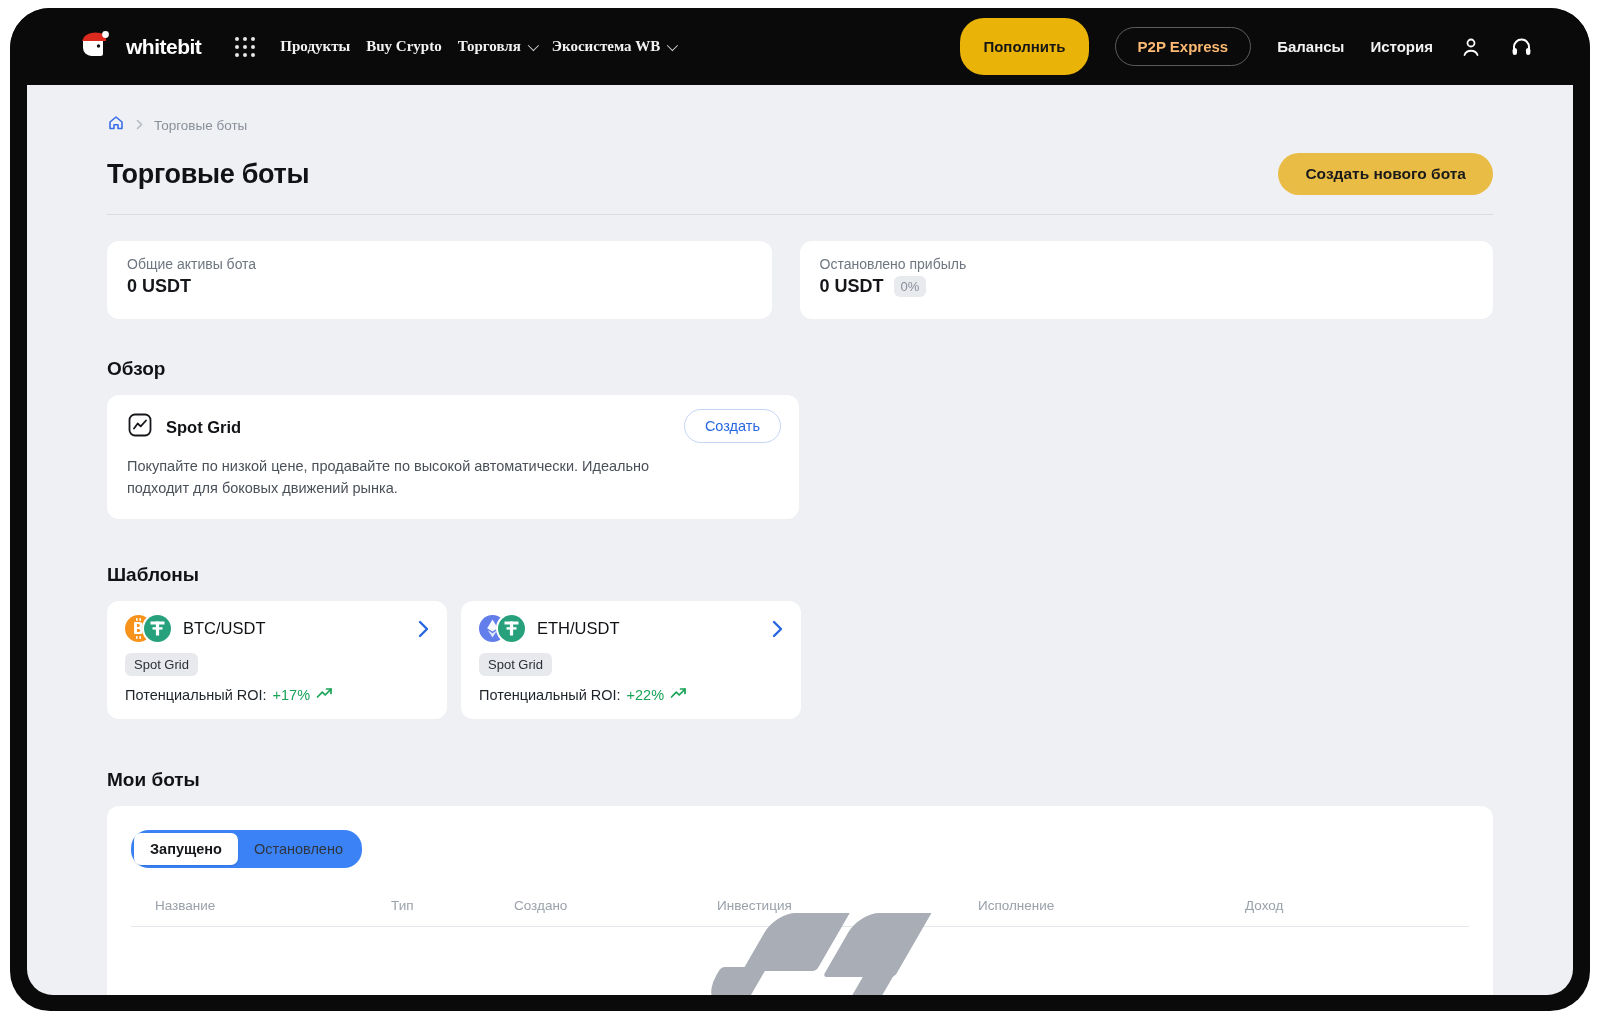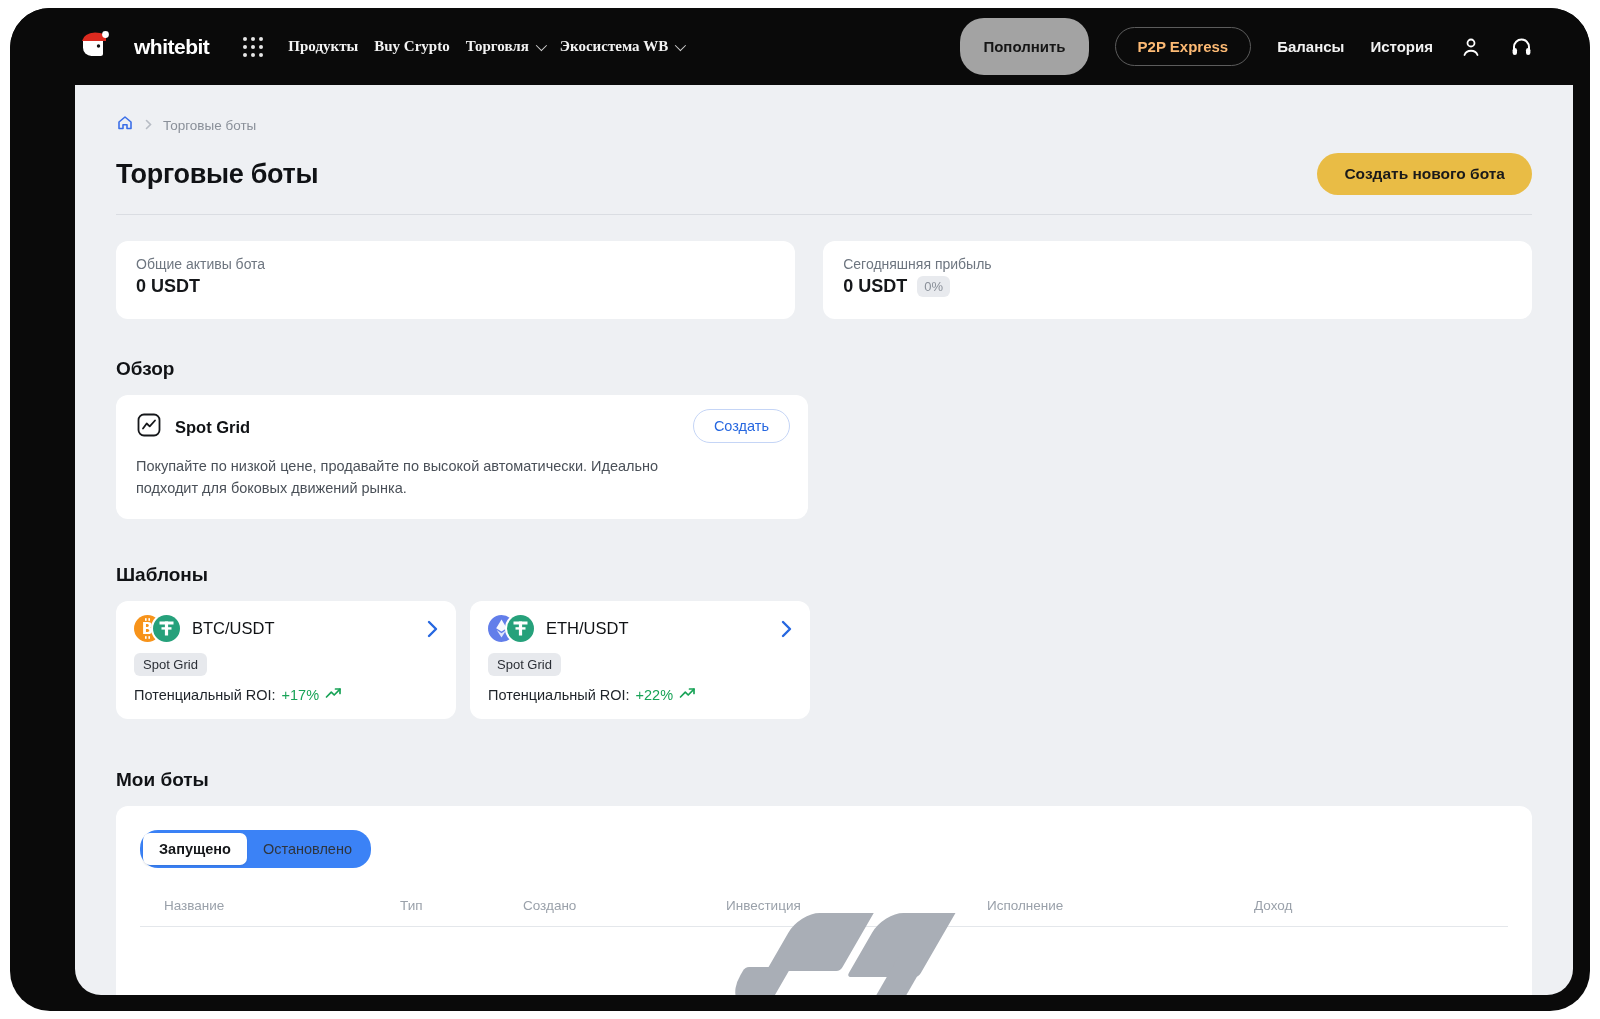--- a/index.html
+++ b/index.html
@@ -1,34 +1,34 @@
 <!DOCTYPE html>
 <html><head>
 <meta charset="utf-8">
 <style>
   * { margin:0; padding:0; box-sizing:border-box; }
   html,body { width:1600px; height:1019px; background:#ffffff; font-family:"Liberation Sans","DejaVu Sans",sans-serif; }
   .frame { position:absolute; left:10px; top:8px; width:1580px; height:1003px; background:#0a0a0a; border-radius:40px; overflow:hidden; }
 
   
   .navbar { height:77px; display:flex; align-items:center; padding:0 56px 0 66px; background:#0a0a0a; }
-  .brand { display:flex; align-items:center; gap:24px; cursor:pointer; }
+  .brand { display:flex; align-items:center; gap:16px; cursor:pointer; }
   .brand-word { color:#fff; font-size:21px; font-weight:800; letter-spacing:-0.5px; }
   .grid-icon { display:grid; grid-template-columns:repeat(3,4px); gap:4px; margin-left:34px; cursor:pointer; }
   .grid-icon i { width:4px; height:4px; border-radius:50%; background:#e6e6e6; }
   .nav-links { display:flex; align-items:center; gap:16px; margin-left:25px;font-family:Liberation Serif, serif; }
   .nav-link { color:#f2f2f2; font-size:15px; font-weight:600; display:flex; align-items:center; gap:7px; cursor:pointer; white-space:nowrap; }
   .caret-down { width:8px; height:8px; border-right:1.8px solid #cfcfcf; border-bottom:1.8px solid #cfcfcf; transform:rotate(45deg) translateY(-2px); }
   .nav-right { margin-left:auto; display:flex; align-items:center; gap:26px; }
-  .btn-deposit { background:#a3a3a3; color:#161616; font-size:15px; font-weight:700; border:none; padding:20px 23px; border-radius:24px; cursor:pointer; font-family:inherit; }
+  .btn-deposit { background:#eab308; color:#161616; font-size:15px; font-weight:700; border:none; padding:20px 23px; border-radius:24px; cursor:pointer; font-family:inherit; }
   .btn-p2p { background:transparent; color:#fdba74; font-size:15px; font-weight:700; border:1px solid #5c5c5c; padding:10px 22px; border-radius:24px; cursor:pointer; font-family:inherit; }
   .nav-icon { display:flex; align-items:center; cursor:pointer; }
 
   
-  .page { position:absolute; left:17px; right:17px; top:77px; bottom:16px; background:#eef0f3; border-radius:0 0 26px 26px; padding:0 41px; overflow:hidden; display:flex; flex-direction:column;margin-left:48px; }
+  .page { position:absolute; left:17px; right:17px; top:77px; bottom:16px; background:#eef0f3; border-radius:0 0 26px 26px; padding:0 80px; overflow:hidden; display:flex; flex-direction:column; }
 
   .breadcrumb { margin-top:29px; display:flex; align-items:center; gap:11px; }
   .breadcrumb-label { font-size:13.5px; color:#8a9099; }
   .title-row { margin-top:17px; display:flex; align-items:center; justify-content:space-between; }
   .page-title { font-size:27px; font-weight:800; color:#101215; letter-spacing:-0.3px; }
   .btn-create-bot { background:#e9bc45; color:#1a1a1a; font-size:15.5px; font-weight:600; border:none; padding:12px 27px; border-radius:24px; cursor:pointer; font-family:Liberation Sans, sans-serif; }
   .title-divider { margin-top:19px; border-bottom:1px solid #dadde2; }
 
   
   .stats-row { margin-top:26px; display:flex; gap:28px; }
@@ -173,21 +173,21 @@
       <button class="btn-create-bot">Создать нового бота</button>
     </div>
     <div class="title-divider"></div>
 
     <div class="stats-row">
       <div class="stat-card assets">
         <div class="stat-label">Общие активы бота</div>
         <div class="stat-value">0 USDT</div>
       </div>
       <div class="stat-card profit">
-        <div class="stat-label">Сегодняшняя прибыль</div>
+        <div class="stat-label">Остановлено прибыль</div>
         <div class="stat-value">
           <span>0 USDT</span>
           <span class="pct-badge">0%</span>
         </div>
       </div>
     </div>
 
     <div class="section-heading h-overview">Обзор</div>
 
     <div class="overview-card">

